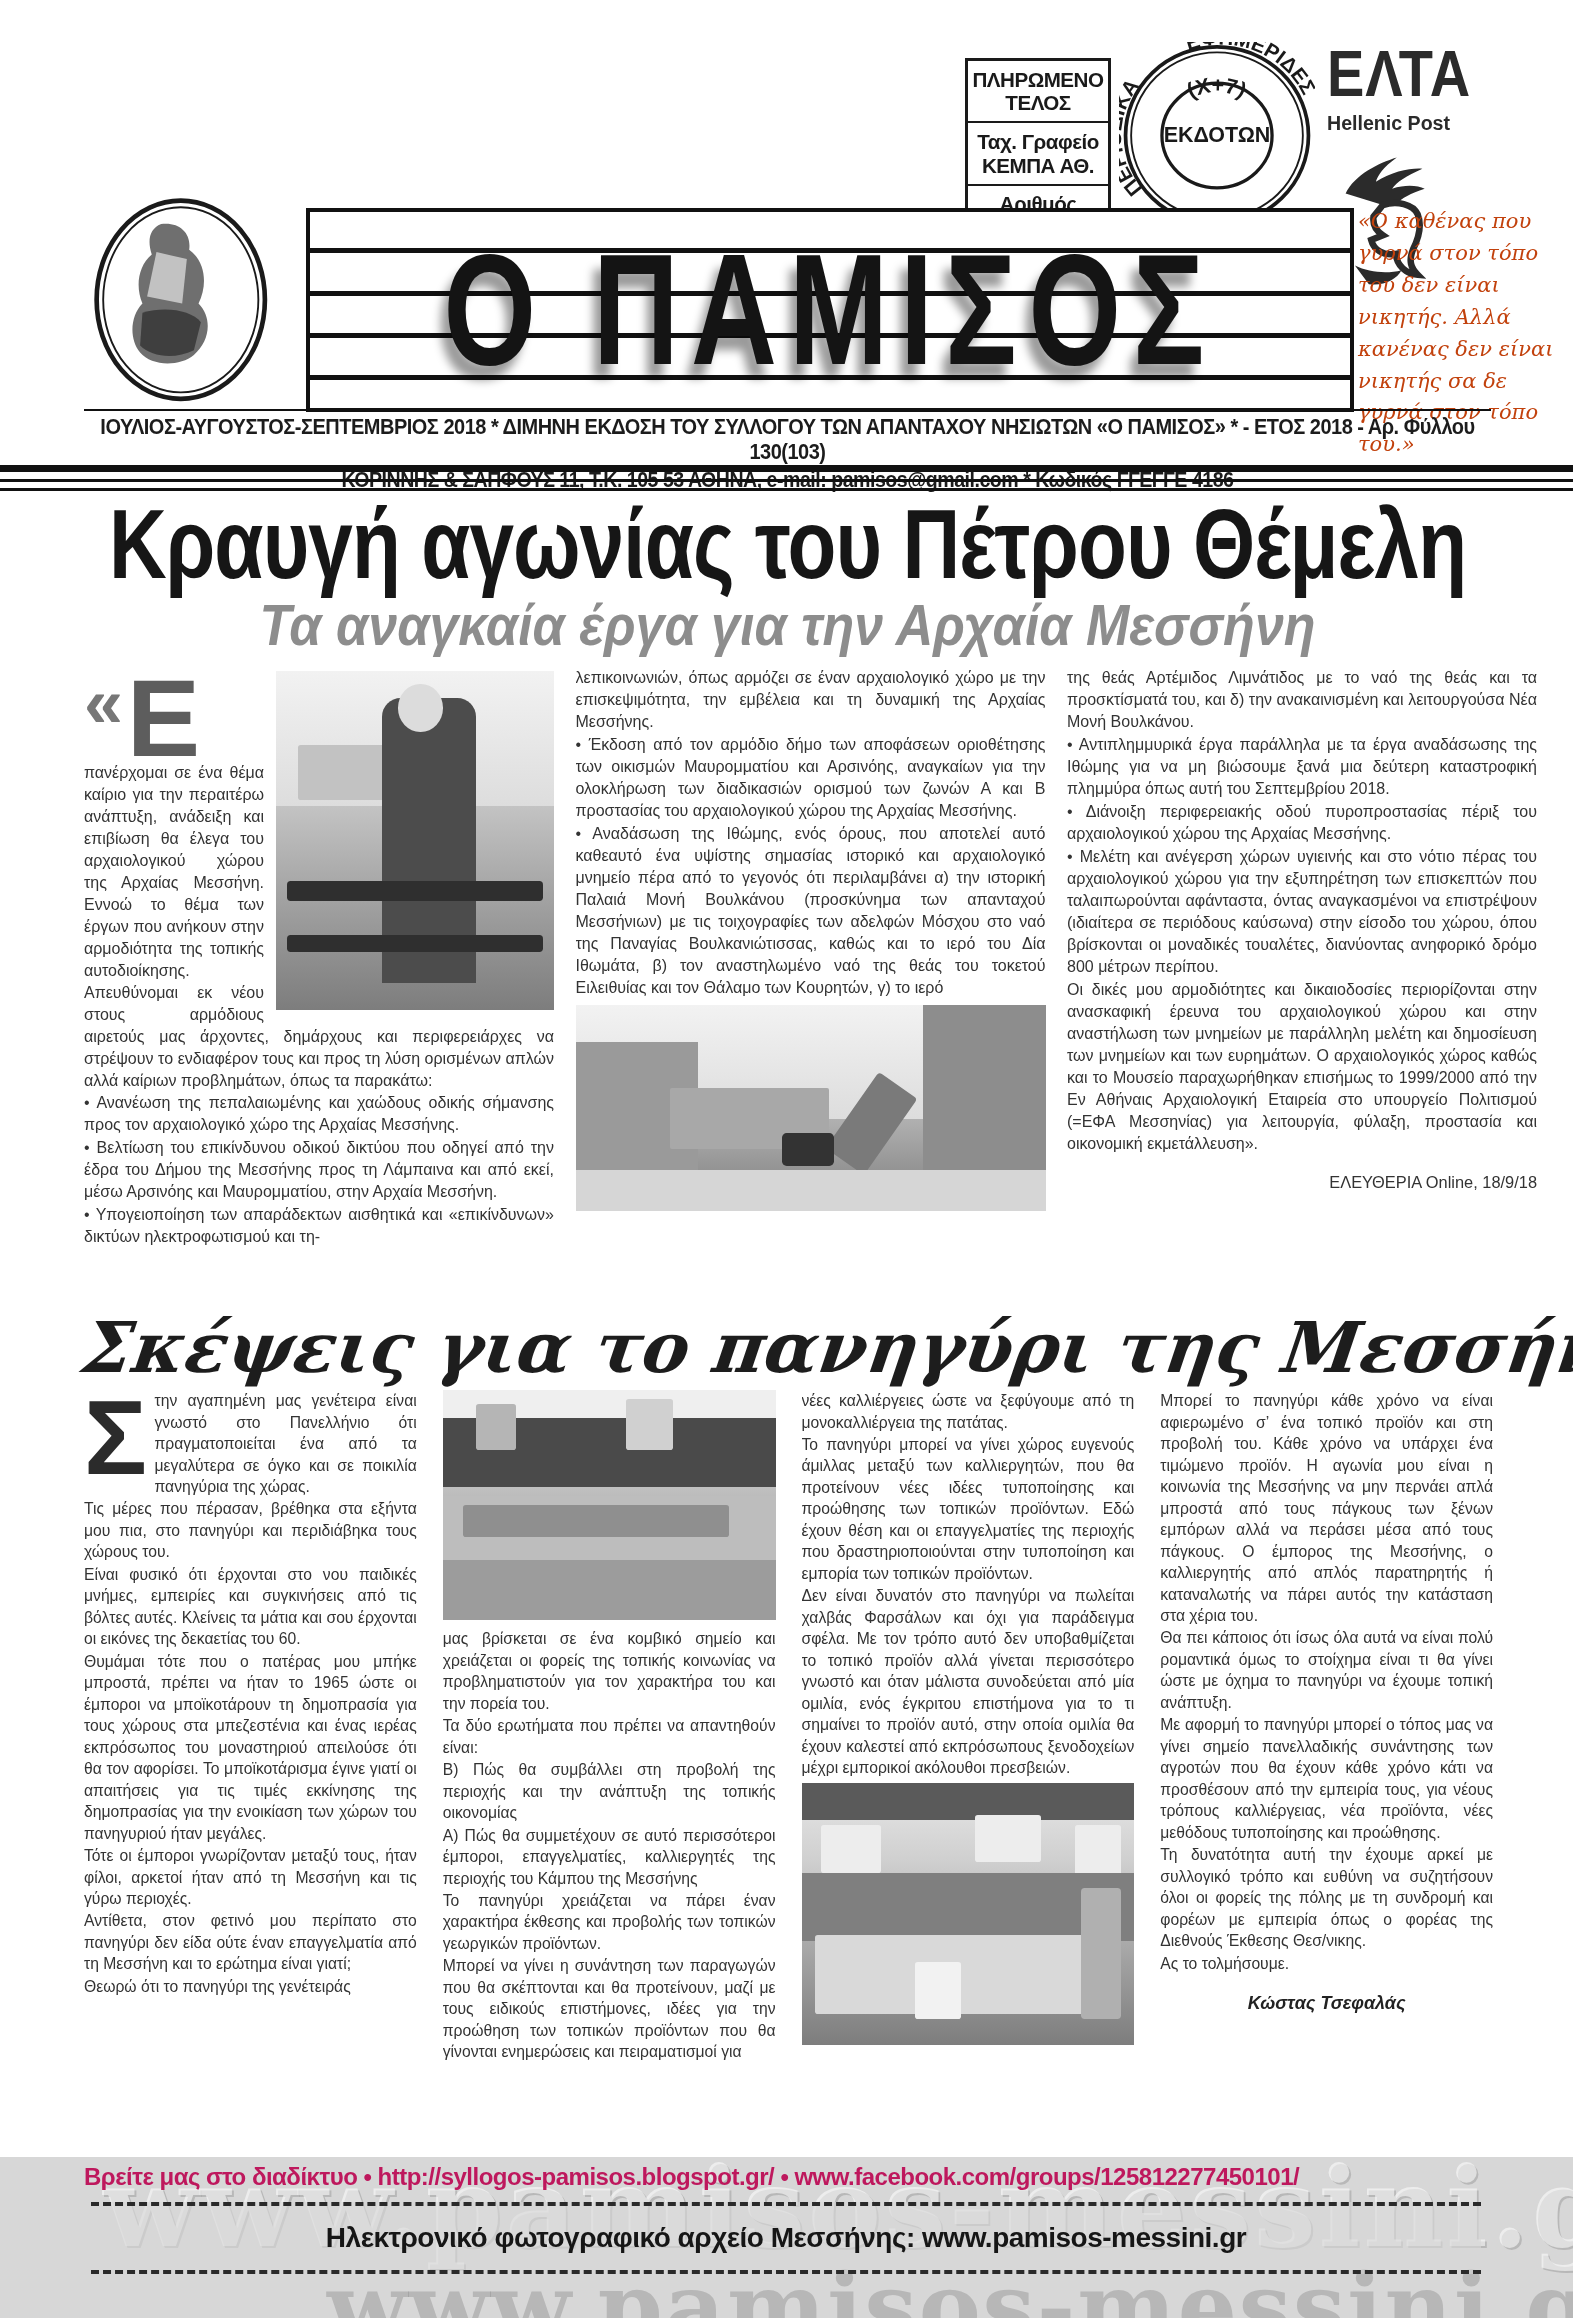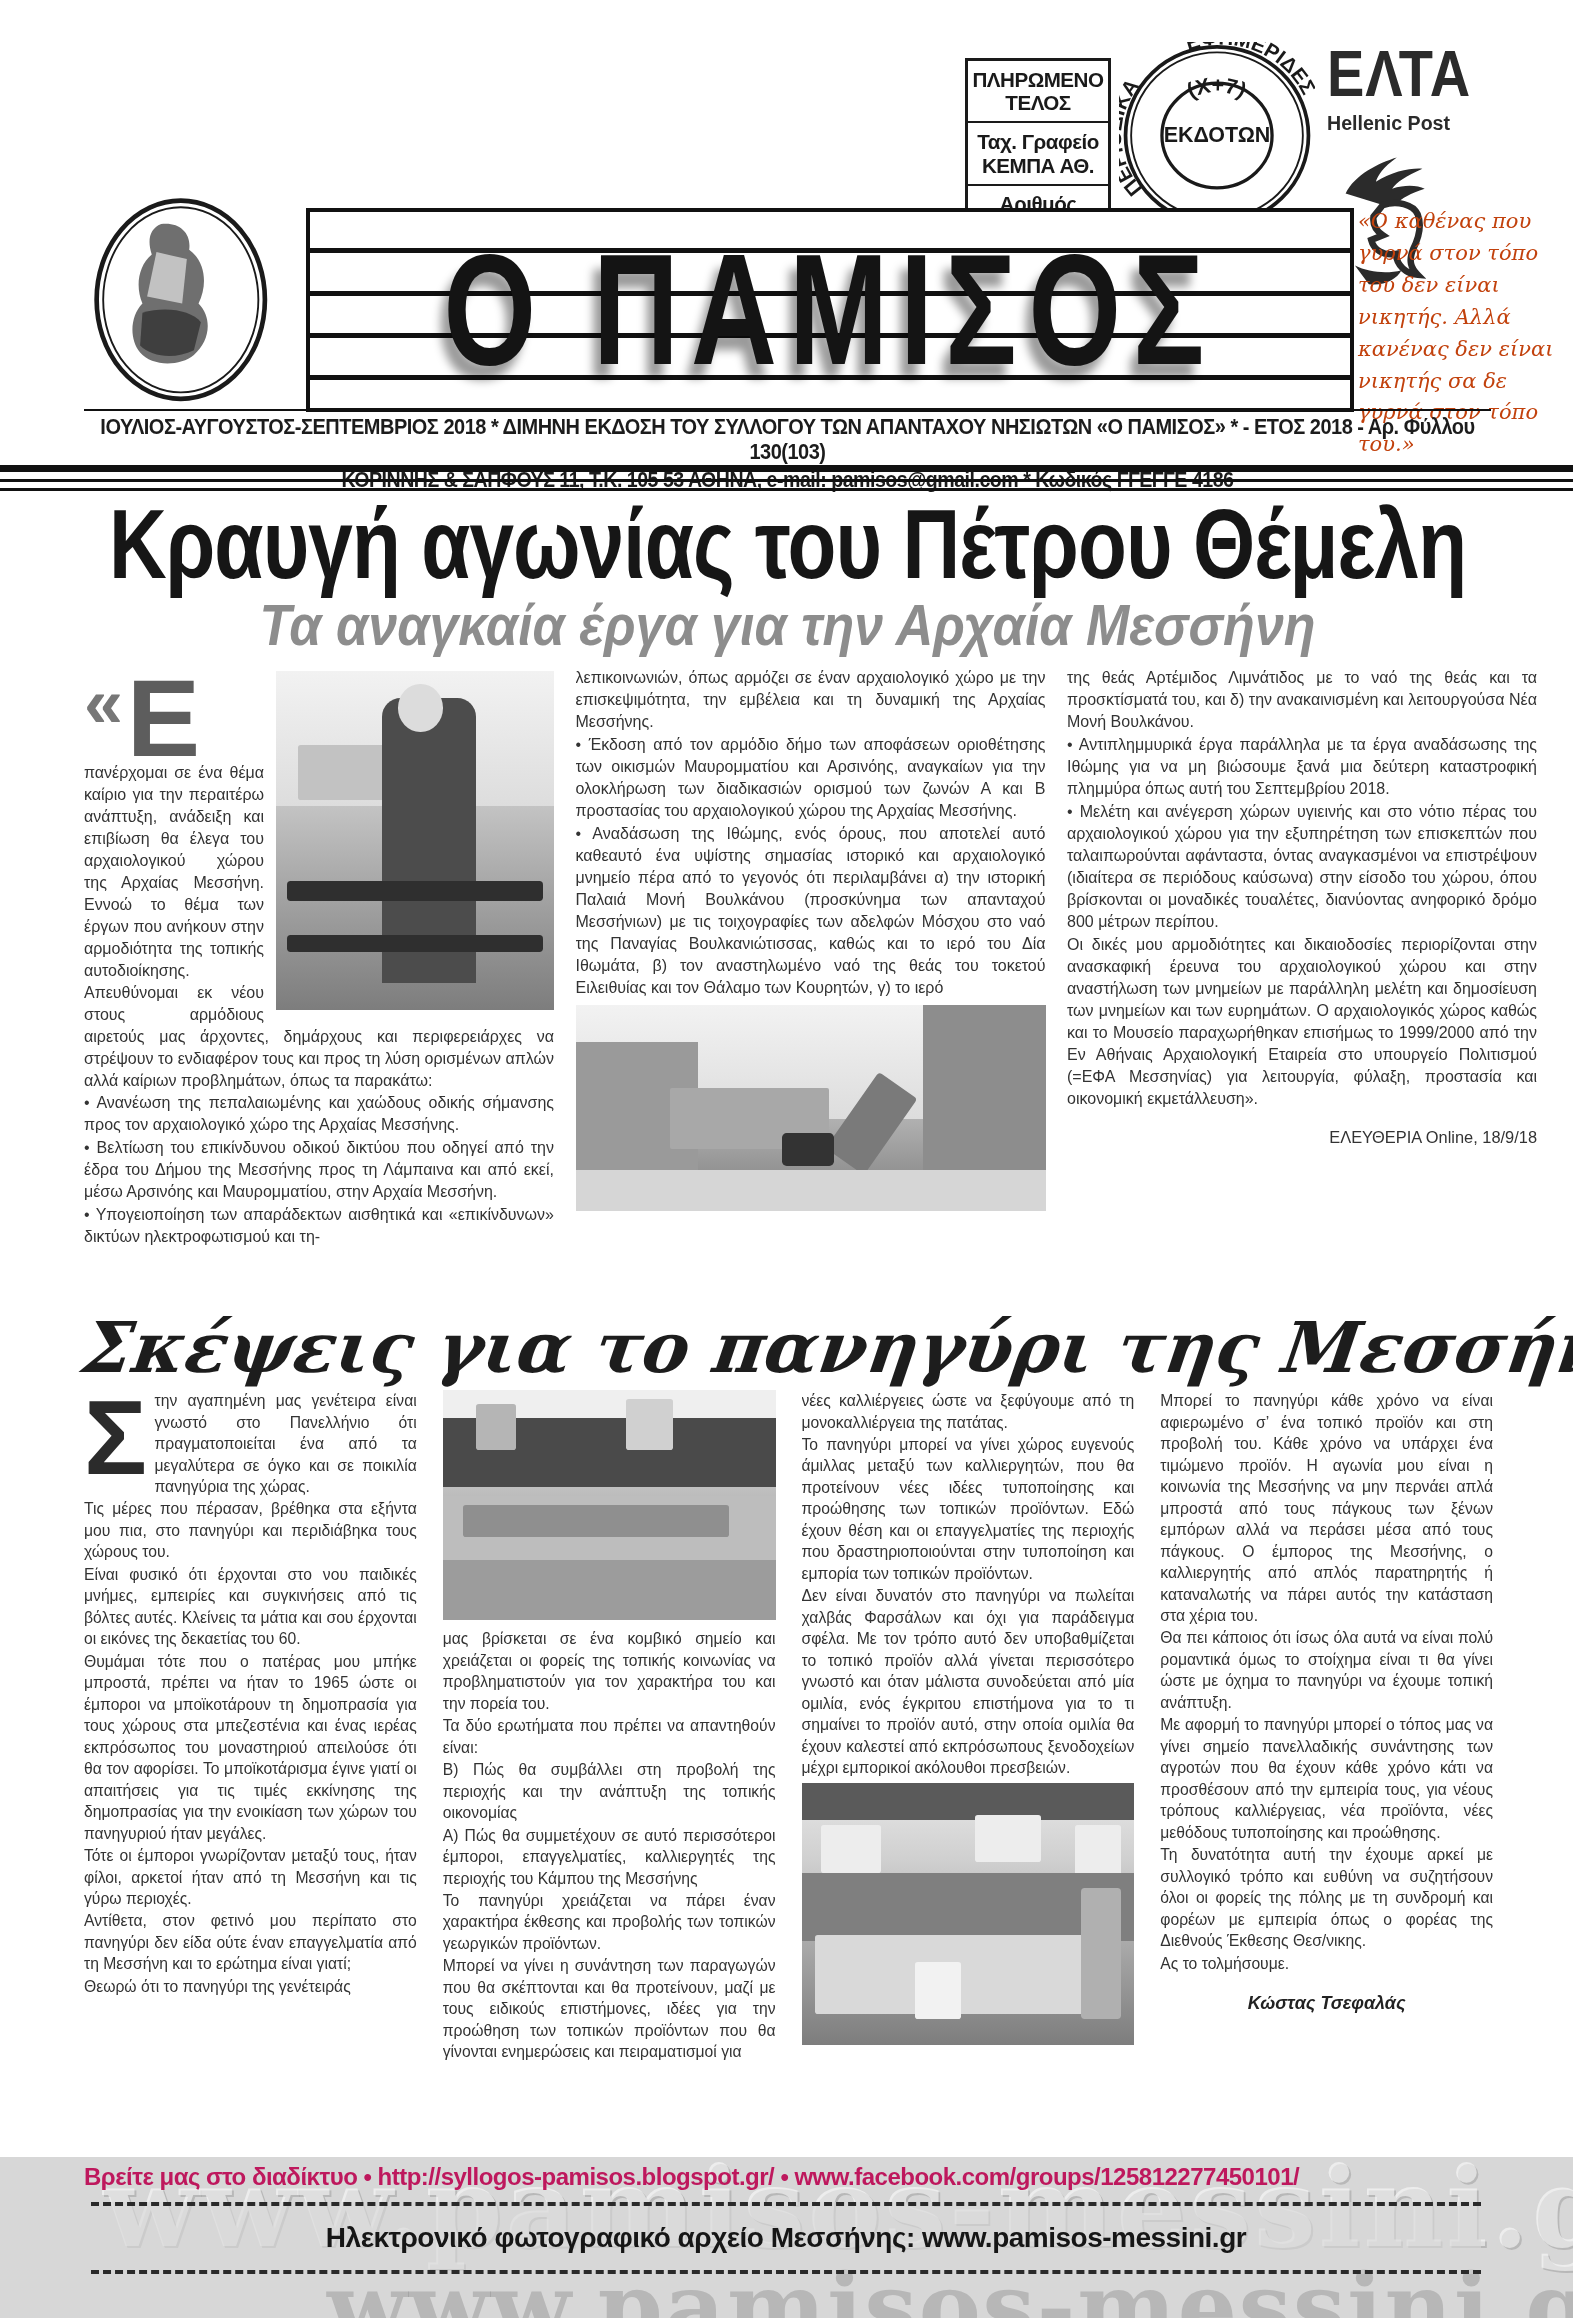--- a/index.html
+++ b/index.html
@@ -165,20 +165,21 @@
       <div class="ph-mid" style="left:74%;top:0;width:30%;height:100%;background:#8d8d8d;border-radius:0;"></div>
       <div class="ph-mid" style="left:20%;top:40%;width:34%;height:30%;background:#a8a8a8;border-radius:1.9px;"></div>
       <div class="ph-dark" style="left:58%;top:35%;width:10%;height:45%;transform:rotate(35deg);background:#7a7a7a;"></div>
       <div class="ph-dark" style="left:44%;top:62%;width:11%;height:16%;background:#333;border-radius:4.7px;"></div>
       <div class="ph-light" style="left:0;top:80%;width:100%;height:20%;background:#d6d6d6;border-radius:0;"></div>
     </div>
   </div>
   <div class="col">
     <p>της θεάς Αρτέμιδος Λιμνάτιδος με το ναό της θεάς και τα προσκτίσματά του, και δ) την ανακαινισμένη και λειτουργούσα Νέα Μονή Βουλκάνου.</p>
     <p>• Αντιπλημμυρικά έργα παράλληλα με τα έργα αναδάσωσης της Ιθώμης για να μη βιώσουμε ξανά μια δεύτερη καταστροφική πλημμύρα όπως αυτή του Σεπτεμβρίου 2018.</p>
+    <p>• Διάνοιξη περιφερειακής οδού πυροπροστασίας πέριξ του αρχαιολογικού χώρου της Αρχαίας Μεσσήνης.</p>
     <p>• Μελέτη και ανέγερση χώρων υγιεινής και στο νότιο πέρας του αρχαιολογικού χώρου για την εξυπηρέτηση των επισκεπτών που ταλαιπωρούνται αφάνταστα, όντας αναγκασμένοι να επιστρέψουν (ιδιαίτερα σε περιόδους καύσωνα) στην είσοδο του χώρου, όπου βρίσκονται οι μοναδικές τουαλέτες, διανύοντας ανηφορικό δρόμο 800 μέτρων περίπου.</p>
     <p>Οι δικές μου αρμοδιότητες και δικαιοδοσίες περιορίζονται στην ανασκαφική έρευνα του αρχαιολογικού χώρου και στην αναστήλωση των μνημείων με παράλληλη μελέτη και δημοσίευση των μνημείων και των ευρημάτων. Ο αρχαιολογικός χώρος καθώς και το Μουσείο παραχωρήθηκαν επισήμως το 1999/2000 από την Εν Αθήναις Αρχαιολογική Εταιρεία στο υπουργείο Πολιτισμού (=ΕΦΑ Μεσσηνίας) για λειτουργία, φύλαξη, προστασία και οικονομική εκμετάλλευση».</p>
     <p class="byline">ΕΛΕΥΘΕΡΙΑ Online, 18/9/18</p>
   </div>
 </div>
 
 <div class="abs headline2">Σκέψεις για το πανηγύρι της Μεσσήνης</div>
 
 <div class="abs art2">
   <div class="col">

